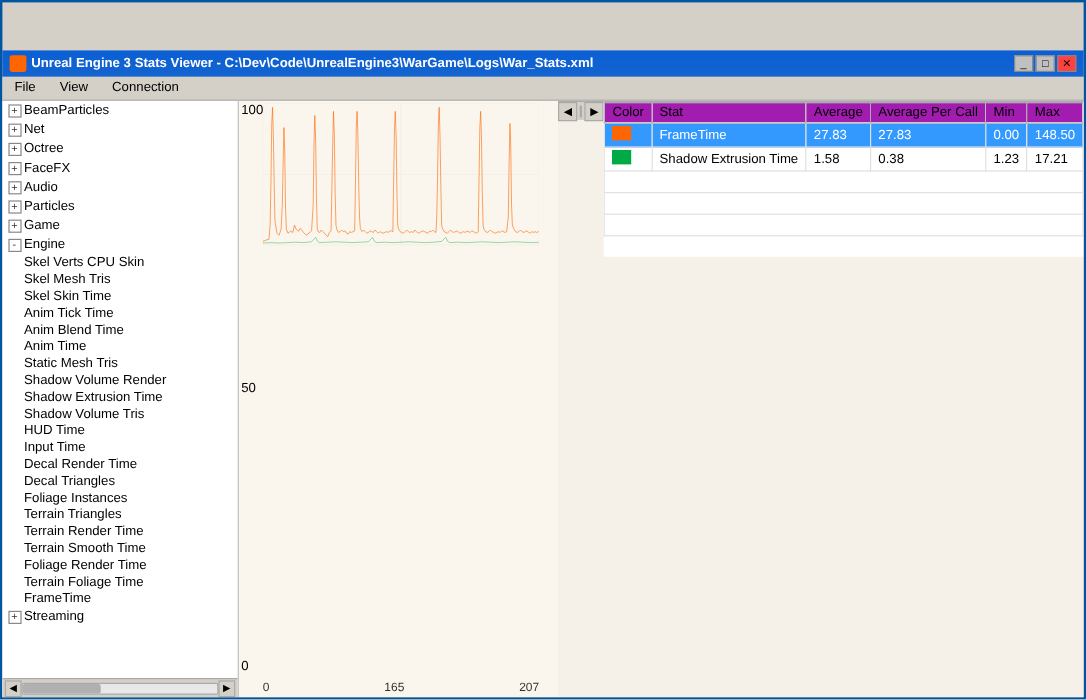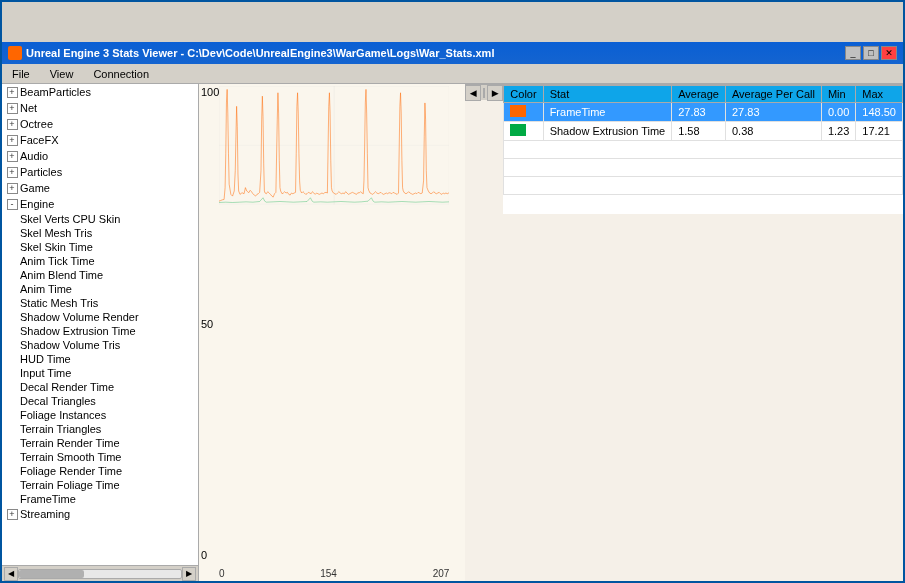--- a/index.html
+++ b/index.html
@@ -8,21 +8,21 @@
     
     .window { width: 905px; height: 583px; border: 2px solid #0055a0; display: flex; flex-direction: column; }
     .title-bar { background: linear-gradient(to bottom, #0a5fd4, #1464d0); color: white; padding: 3px 6px; display: flex; align-items: center; justify-content: space-between; height: 22px; flex-shrink: 0; margin-top: 40px; }
     .title-bar-left { display: flex; align-items: center; gap: 4px; font-size: 11px; font-weight: bold; }
     .title-icon { width: 14px; height: 14px; background: #ff6600; border-radius: 2px; }
     .title-bar-buttons { display: flex; gap: 2px; }
     .win-btn { width: 16px; height: 14px; background: #c0c0c0; border: 1px solid #888; font-size: 9px; display: flex; align-items: center; justify-content: center; cursor: pointer; color: #000; }
     .win-btn.close { background: #ff4040; }
 
     
-    .menu-bar { background: #d4d0c8; border-bottom: 1px solid #aaa; padding: 2px 4px; display: flex; gap: 8px; height: 20px; align-items: center; flex-shrink: 0; }
+    .menu-bar { background: #d4d0c8; border-bottom: 1px solid #aaa; padding: 2px 4px; display: flex; gap: 8px; height: 20px; align-items: flex-start; flex-shrink: 0; }
     .menu-item { padding: 1px 6px; cursor: pointer; font-size: 11px; }
 
     
     .main-content { display: flex; flex: 1; overflow: hidden; background: #d4d0c8; }
 
     
     .left-panel { width: 197px; flex-shrink: 0; display: flex; flex-direction: column; border-right: 1px solid #aaa; background: white; overflow: hidden; }
     .tree-area { flex: 1; overflow-y: auto; overflow-x: hidden; background: white; }
     .tree-item { display: flex; align-items: center; padding: 1px 2px; cursor: pointer; white-space: nowrap; font-size: 11px; color: #000; }
     .tree-expand { width: 16px; height: 14px; display: flex; align-items: center; justify-content: center; font-size: 9px; }
@@ -46,21 +46,21 @@
     
     .chart-scrollbar { height: 16px; background: #d4d0c8; border-top: 1px solid #aaa; display: flex; align-items: center; }
     .chart-scroll-left { width: 16px; height: 16px; background: #d4d0c8; border: 1px solid #aaa; display: flex; align-items: center; justify-content: center; font-size: 9px; cursor: pointer; flex-shrink: 0; }
     .chart-scroll-track { flex: 1; height: 10px; background: #e0e0e0; border: 1px solid #aaa; margin: 0 2px; position: relative; }
     .chart-scroll-thumb { position: absolute; left: 0; width: 15%; height: 100%; background: #b0b0b0; }
     .chart-scroll-right { width: 16px; height: 16px; background: #d4d0c8; border: 1px solid #aaa; display: flex; align-items: center; justify-content: center; font-size: 9px; cursor: pointer; flex-shrink: 0; }
 
     
     .stats-table-area { height: 130px; flex-shrink: 0; border-top: 1px solid #aaa; background: white; overflow: hidden; display: flex; flex-direction: column; }
     .stats-table { width: 100%; border-collapse: collapse; }
-    .stats-table th { background: #0ea5e9; border: 1px solid #aaa; padding: 2px 6px; font-size: 11px; font-weight: normal; text-align: left; white-space: nowrap; position: sticky; top: 0; }
+    .stats-table th { background: #a21caf; border: 1px solid #aaa; padding: 2px 6px; font-size: 11px; font-weight: normal; text-align: left; white-space: nowrap; position: sticky; top: 0; }
     .stats-table td { border: 1px solid #e0e0e0; padding: 2px 6px; font-size: 11px; white-space: nowrap; }
     .stats-table tr.selected td { background: #3399ff; color: white; }
     .stats-table tr.selected td.color-cell { background: #3399ff; }
     .color-cell { width: 24px; padding: 2px 4px; }
     .color-swatch { width: 16px; height: 12px; display: inline-block; }
     .table-scroll { overflow-y: auto; overflow-x: auto; flex: 1; }
   </style>
 </head>
 <body>
 
@@ -258,21 +258,21 @@
 
           <polyline fill="none" stroke="#00aa44" stroke-width="1" points="
               0,344 20,343 40,344 60,343 80,342 100,343 120,341 130,330 135,340 140,343 160,342
               180,341 200,342 220,343 240,342 260,341 270,330 275,340 280,343 300,342 320,343
               340,342 360,341 380,342 400,343 420,342 440,340 450,330 455,340 460,343 480,342
               500,343 520,342 540,341 560,342 580,343 600,342 620,341 640,342 660,343 680,342
             "></polyline>
         </svg>
         <div class="chart-x-labels">
           <span>0</span>
-          <span>154</span>
+          <span>165</span>
           <span>207</span>
         </div>
       </div>
 
       <div class="chart-scrollbar">
         <div class="chart-scroll-left">◀</div>
         <div class="chart-scroll-track">
           <div class="chart-scroll-thumb"></div>
         </div>
         <div class="chart-scroll-right">▶</div>

